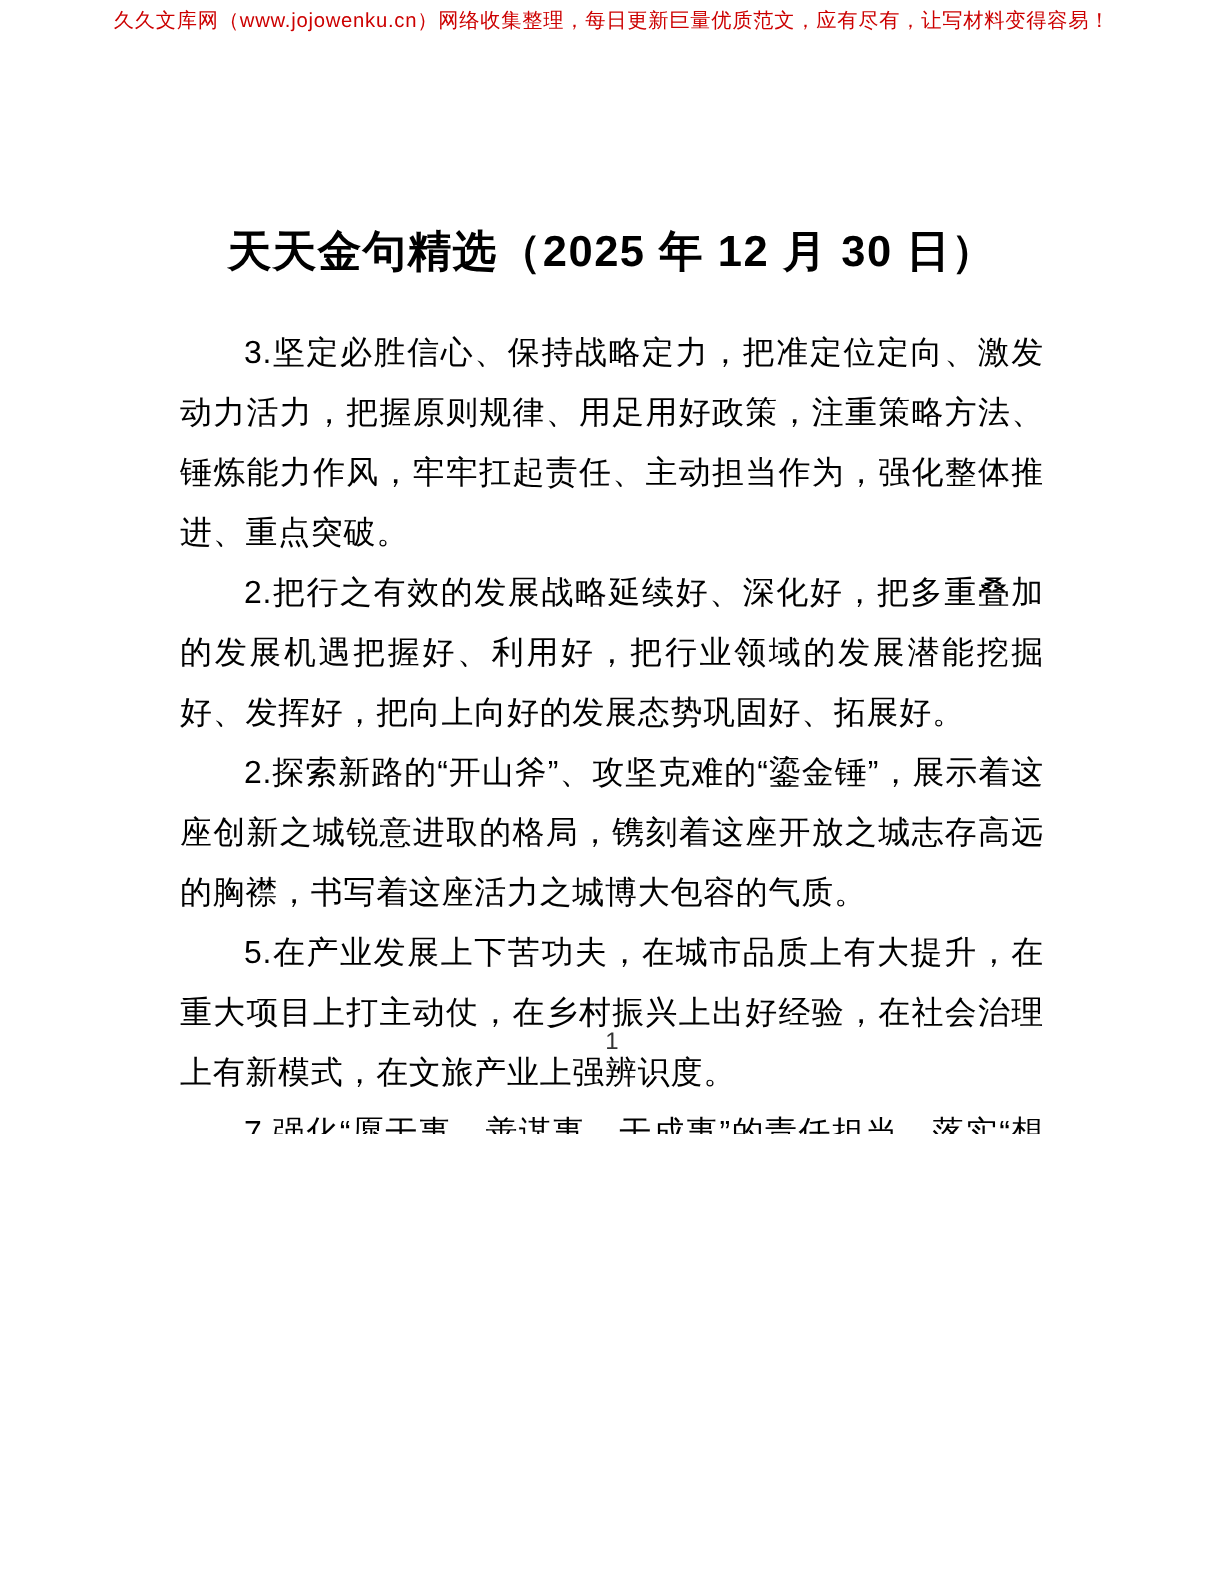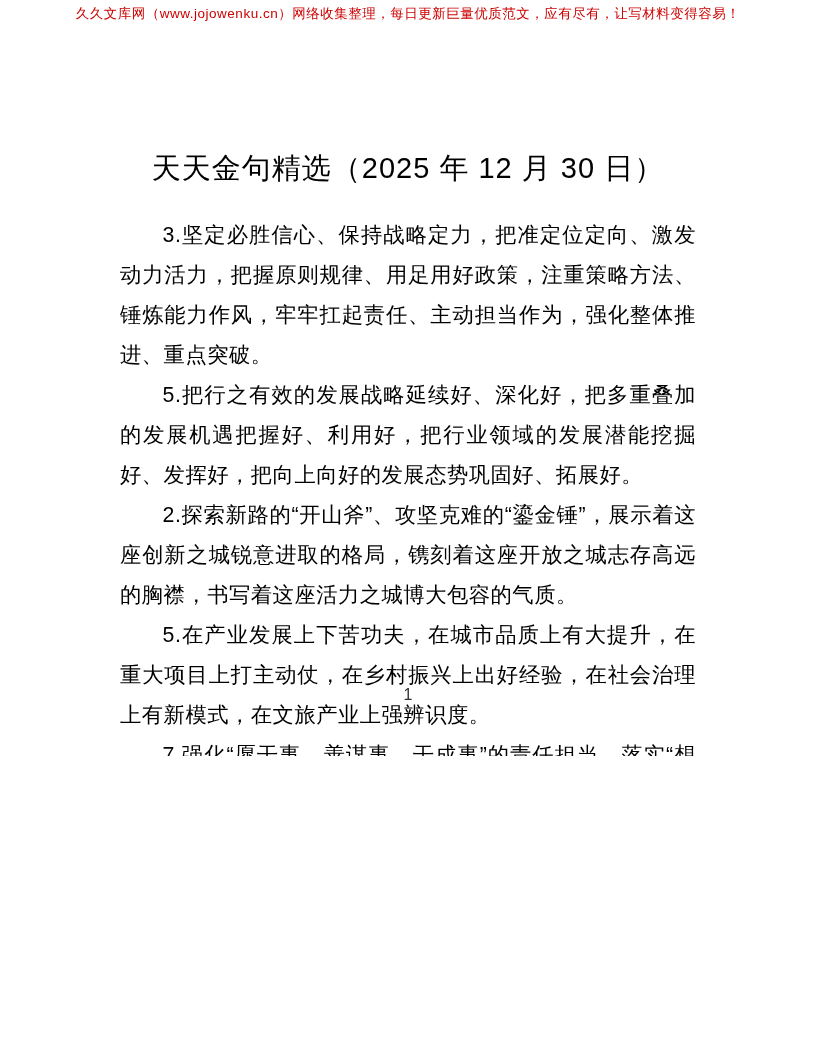--- a/index.html
+++ b/index.html
@@ -31,21 +31,21 @@
     position: absolute;
     top: 0;
     left: 120px;
     width: 576px;
     padding-top: 146px;
   }
   .doc-title {
     margin: 0 0 24px 0;
     font-size: 29px;
     line-height: 45px;
-    font-weight: normal;
+    font-weight: bold;
     text-align: center;
     letter-spacing: 1px;
     white-space: nowrap;
   }
   .body-paragraph {
     margin: 0;
     font-size: 21.3px;
     line-height: 40px;
     text-align: justify;
     text-indent: 2em;
@@ -68,21 +68,21 @@
 <div class="page">
 
   <div class="doc-header" style="color: rgb(204, 0, 0);">久久文库网（www.jojowenku.cn）网络收集整理，每日更新巨量优质范文，应有尽有，让写材料变得容易！</div>
 
   <div class="content">
 
     <h1 class="doc-title">天天金句精选（2025 年 12 月 30 日）</h1>
 
     <p class="body-paragraph">3.坚定必胜信心、保持战略定力，把准定位定向、激发动力活力，把握原则规律、用足用好政策，注重策略方法、锤炼能力作风，牢牢扛起责任、主动担当作为，强化整体推进、重点突破。</p>
 
-    <p class="body-paragraph">5.把行之有效的发展战略延续好、深化好，把多重叠加的发展机遇把握好、利用好，把行业领域的发展潜能挖掘好、发挥好，把向上向好的发展态势巩固好、拓展好。</p>
+    <p class="body-paragraph">2.把行之有效的发展战略延续好、深化好，把多重叠加的发展机遇把握好、利用好，把行业领域的发展潜能挖掘好、发挥好，把向上向好的发展态势巩固好、拓展好。</p>
 
     <p class="body-paragraph">2.探索新路的“开山斧”、攻坚克难的“鎏金锤”，展示着这座创新之城锐意进取的格局，镌刻着这座开放之城志存高远的胸襟，书写着这座活力之城博大包容的气质。</p>
 
 
     <p class="body-paragraph">5.在产业发展上下苦功夫，在城市品质上有大提升，在重大项目上打主动仗，在乡村振兴上出好经验，在社会治理上有新模式，在文旅产业上强辨识度。</p>
 
     <p class="body-paragraph">7.强化“愿干事、善谋事、干成事”的责任担当，落实“想明白、说明白、干明白”的基本要求，弘扬“认真干、积</p>
 
   </div>
 

